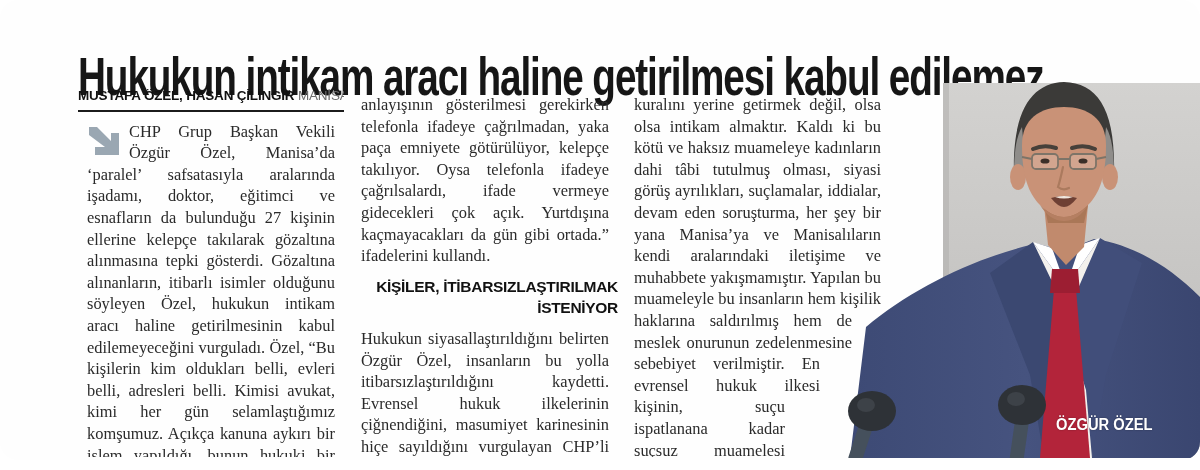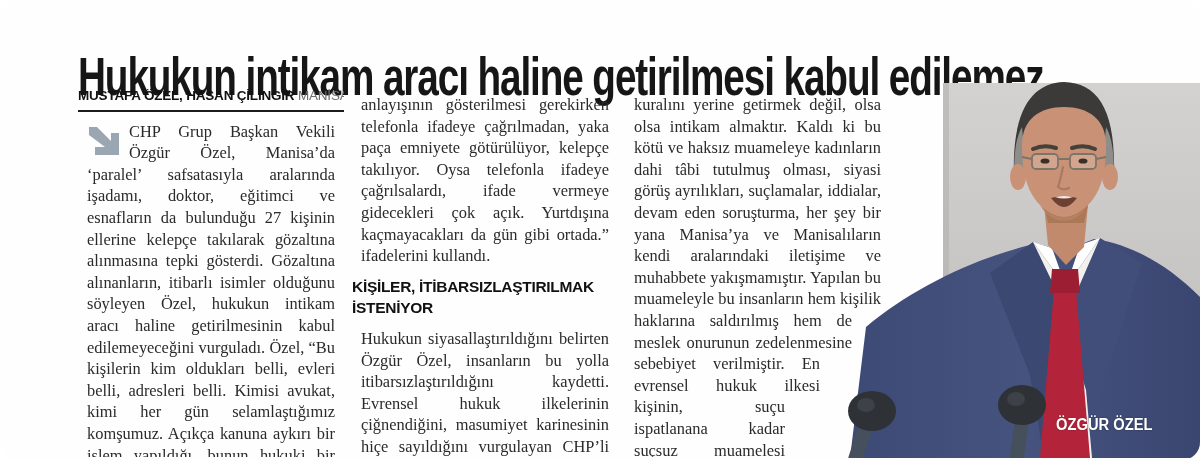--- a/index.html
+++ b/index.html
@@ -23,21 +23,21 @@
   .byline{font-family:"Liberation Sans", sans-serif;font-size:13.5px;font-weight:700;
     color:#111;letter-spacing:-0.2px;border-bottom:2px solid #1b1b1b;
     padding-bottom:3px;margin-bottom:6px;text-align:left;white-space:nowrap;overflow:hidden;}
   .byline .loc{font-weight:400;color:#6d6d6d;}
 
   
   .dropcap{float:left;width:34px;height:32px;margin:4px 8px 0 0;}
 
   
   .subhead{font-family:"Liberation Sans", sans-serif;font-weight:700;font-size:15.5px;
-    letter-spacing:-0.3px;color:#111;margin:3px 0 4px 0;text-align:left;}
+    letter-spacing:-0.3px;color:#111;margin:3px 0 4px 0;text-align:right;}
 
   
   .wrap-step{float:right;clear:right;}
   .ws0{width:1px;height:224px;}
   .ws1{width:30px;height:44px;}
   .ws2{width:62px;height:50px;}
   .ws3{width:97px;height:80px;}
 
   
   .photo{position:absolute;left:830px;top:75px;width:370px;height:383px;z-index:2;}

